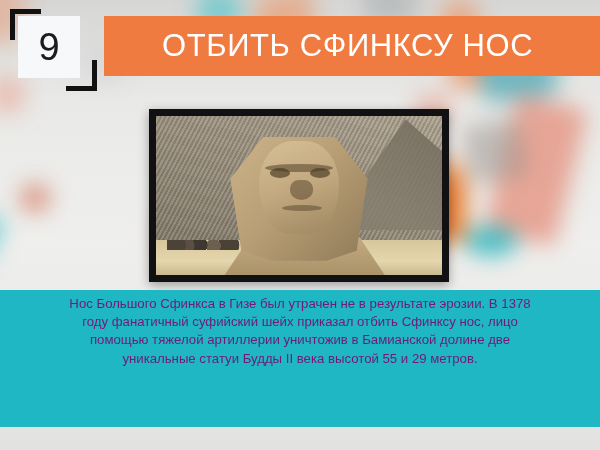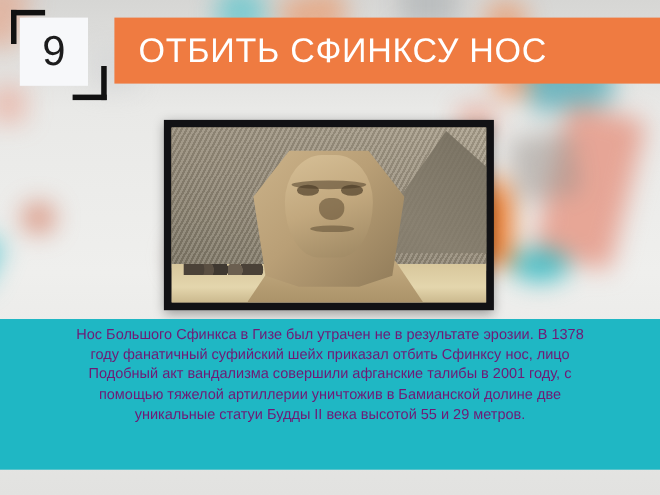--- a/index.html
+++ b/index.html
@@ -80,20 +80,21 @@
   
   .title-bar {
     position: absolute;
     left: 104px;
     top: 16px;
     right: 0;
     height: 60px;
     background: #ef7b41;
     display: flex;
     align-items: center;
+    padding-left: 36px;
   }
   .title-text {
     color: #ffffff;
     font-size: 31px;
     letter-spacing: 0.6px;
     padding-left: 22px;
     white-space: nowrap;
     font-weight: 400;
     font-family: "Liberation Sans", sans-serif;
   }
@@ -312,19 +313,18 @@
       <div class="sx-eye-r"></div>
       <div class="sx-nose"></div>
       <div class="sx-mouth"></div>
     </div>
   </div>
 
   <div class="caption">
     <div class="caption-text">
       <span class="cap-line">Нос Большого Сфинкса в Гизе был утрачен не в результате эрозии. В 1378</span>
       <span class="cap-line">году фанатичный суфийский шейх приказал отбить Сфинксу нос, лицо</span>
-      <span class="cap-line">Подобный акт вандализма совершили афганские талибы в 2001 году, с</span>
       <span class="cap-line">помощью тяжелой артиллерии уничтожив в Бамианской долине две</span>
       <span class="cap-line">уникальные статуи Будды II века высотой 55 и 29 метров.</span>
     </div>
   </div>
 
 </div>
 
 </body></html>

